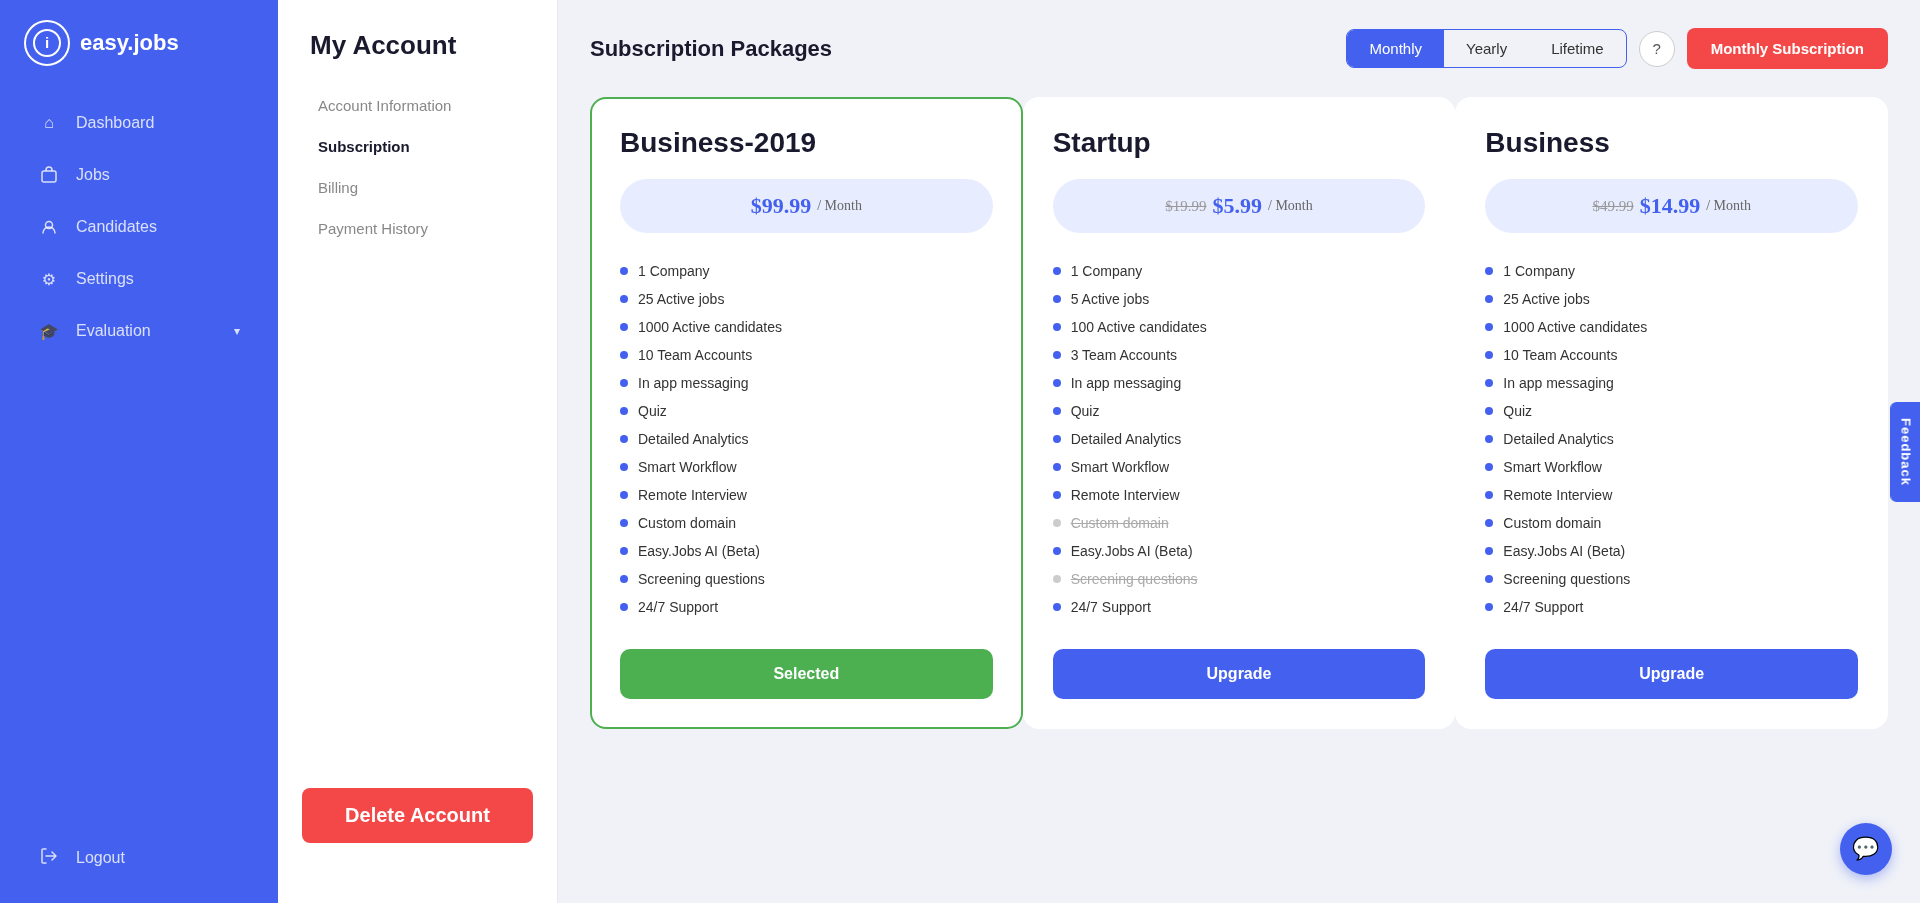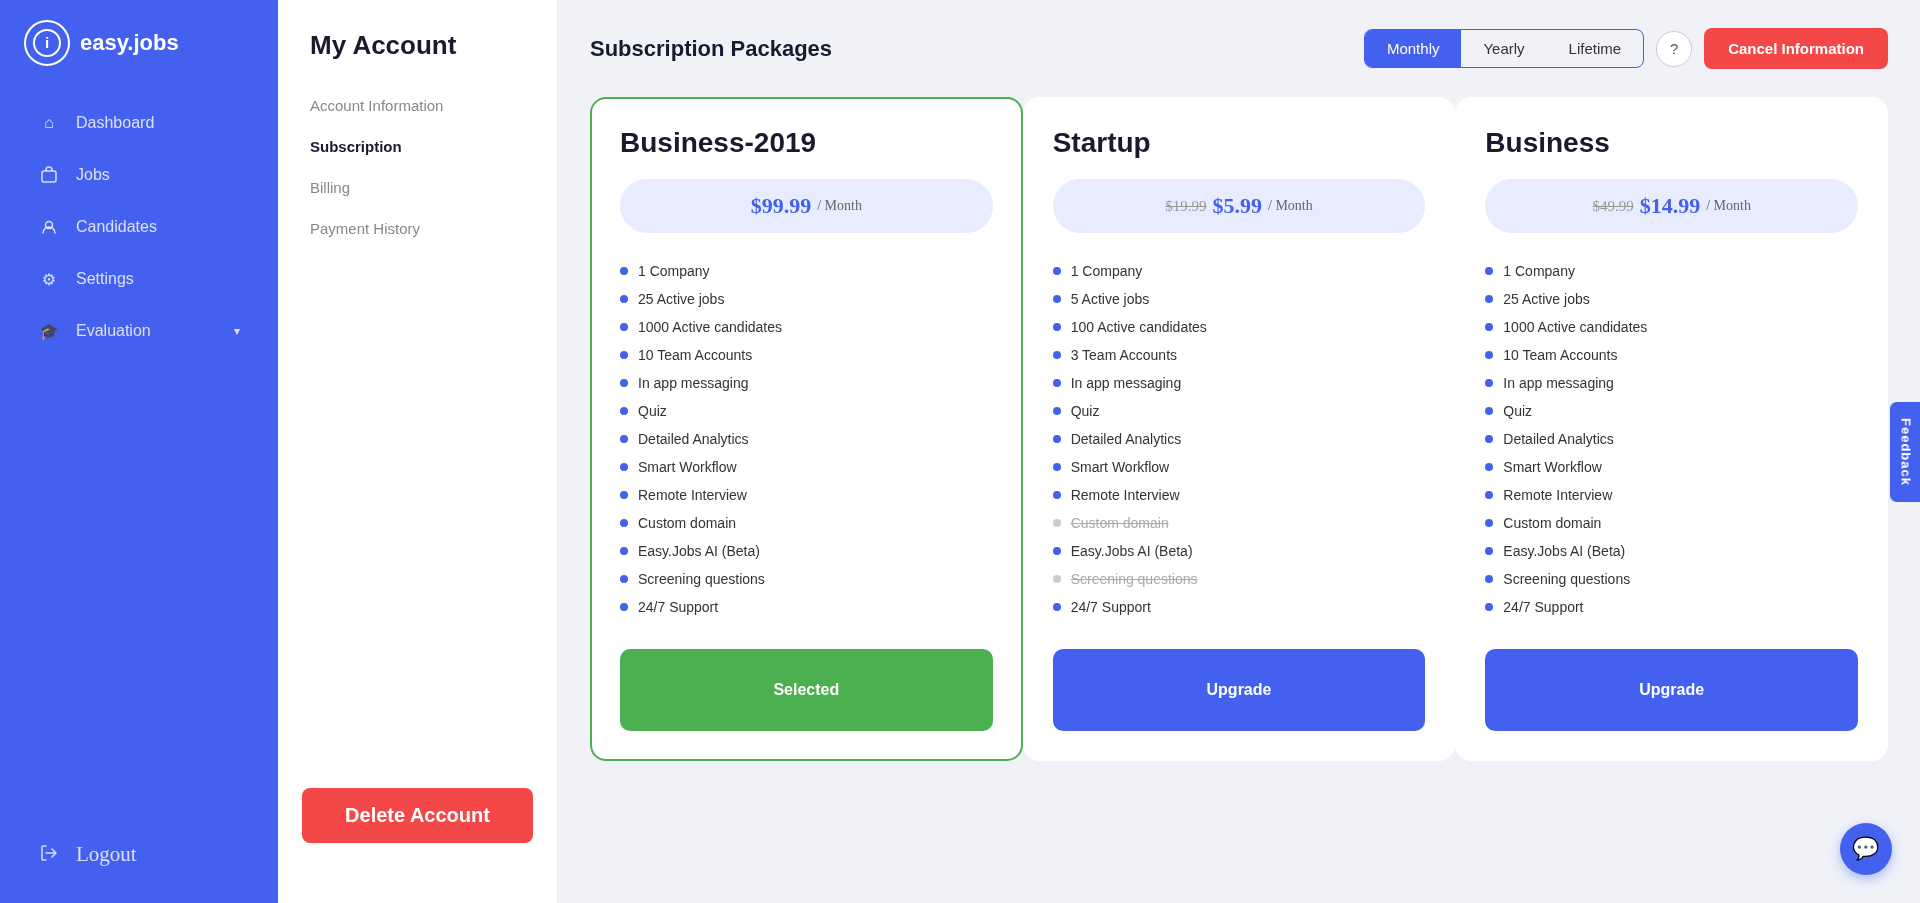--- a/index.html
+++ b/index.html
@@ -50,28 +50,27 @@
     .nav-icon {
       width: 22px;
       height: 22px;
       display: flex; align-items: center; justify-content: center;
       font-size: 16px;
     }
     .nav-arrow { margin-left: auto; font-size: 12px; }
     .sidebar-logout {
       padding: 16px 28px;
       display: flex;
-      align-items: flex-start;
+      align-items: flex-end;
       gap: 16px;
       color: rgba(255,255,255,0.8);
-      font-size: 21px;
+      font-size: 16px;
       cursor: pointer;
       margin: 0 10px 20px;
       border-radius: 8px;
-      font-family: Liberation Serif, serif;
     }
 
     
     .main {
       flex: 1;
       display: flex;
       overflow: hidden;
     }
 
     
@@ -84,21 +83,21 @@
       padding: 30px 0;
       flex-shrink: 0;
     }
     .left-panel-title {
       font-size: 26px;
       font-weight: 700;
       color: #1a1a2e;
       padding: 0 32px 24px;
     }
     .left-menu-item {
-      padding: 12px 32px;
+      padding: 12px 40px;
       font-size: 15px;
       color: #888;
       cursor: pointer;
     }
     .left-menu-item.active { color: #1a1a2e; font-weight: 600; }
     .delete-btn {
       margin: auto 24px 30px;
       background: #f44747;
       color: white;
       border: none;
@@ -243,21 +242,21 @@
       width: 8px;
       height: 8px;
       border-radius: 50%;
       flex-shrink: 0;
     }
     .feature-dot.active { background: #4361ee; }
     .feature-dot.inactive { background: #ccc; }
 
     .plan-btn {
       width: 100%;
-      padding: 32px;
+      padding: 16px;
       border: none;
       border-radius: 10px;
       font-size: 16px;
       font-weight: 600;
       cursor: pointer;
     }
     .plan-btn.selected {
       background: #4caf50;
       color: white;
     }
@@ -374,21 +373,21 @@
       <h1 class="page-title">Subscription Packages</h1>
       <div class="header-actions">
         <div class="billing-toggle">
           <button class="toggle-btn active">Monthly</button>
           <button class="toggle-btn">Yearly</button>
           <button class="toggle-btn">Lifetime</button>
         </div>
         <button class="help-btn">
           <span>?</span>
         </button>
-        <button class="cancel-sub-btn">Cancel Information</button>
+        <button class="cancel-sub-btn">Monthly Subscription</button>
       </div>
     </div>
 
     <div class="plans-grid" id="plans-container">
 
     <div class="plan-card selected-card">
     <div class="plan-name">Business-2019</div>
     <div class="price-badge">
       <span class="price-current">$99.99</span>
       <span class="price-period">/ Month</span>

